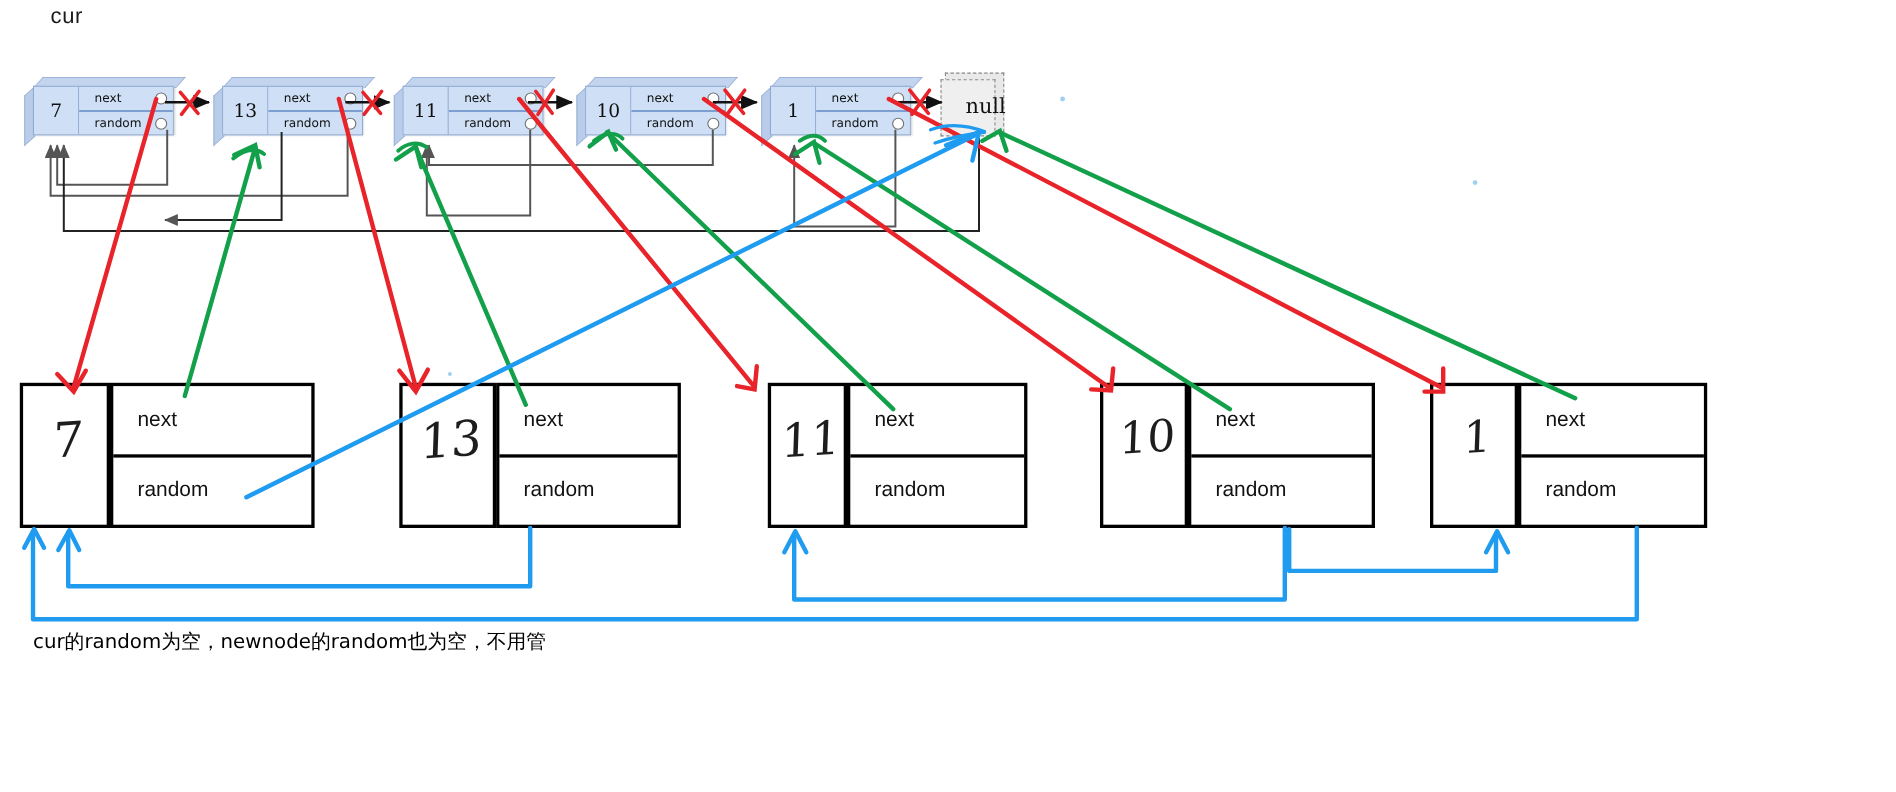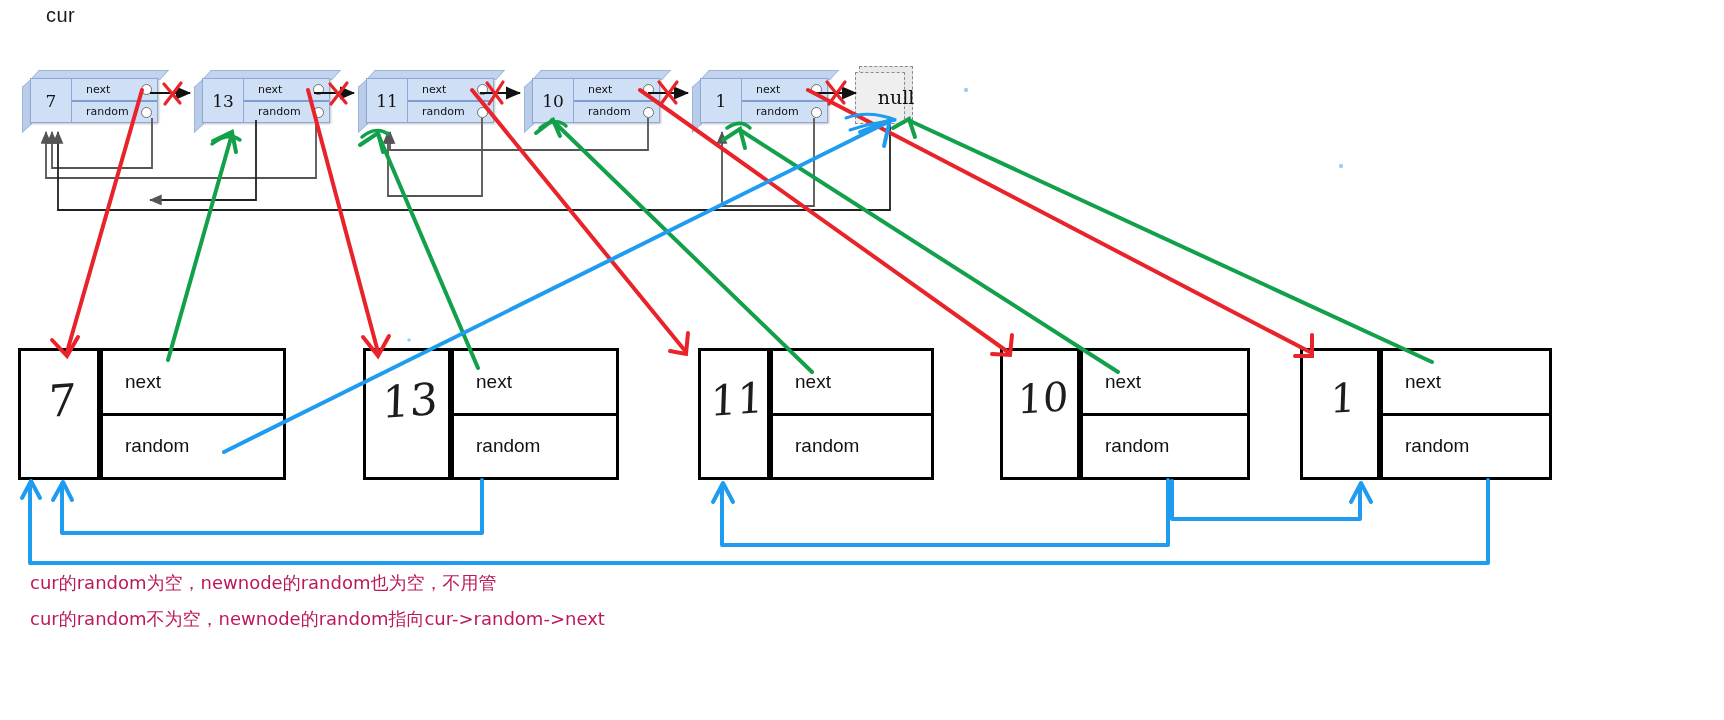--- a/index.html
+++ b/index.html
@@ -92,21 +92,21 @@
     display:flex;flex-direction:column;
   }
   .cnode .fcell .row{
     flex:1;display:flex;align-items:center;padding-left:22px;
     font-size:19px;color:#111;
   }
   .cnode .fcell .row.next{border-bottom:3px solid #000;}
 
   
   .note{
-    position:absolute;color:#be185d;font-size:18px;white-space:nowrap;
+    position:absolute;color:#000000;font-size:18px;white-space:nowrap;
     font-family:"DejaVu Sans","Liberation Sans",sans-serif;
   }
   .note1{left:30px;top:571px;}
   .note2{left:30px;top:607px;}
 
   svg.layer{position:absolute;left:0;top:0;width:1724px;height:720px;overflow:visible;}
   svg.layer *{vector-effect:non-scaling-stroke;}
 </style>
 </head>
 <body>
@@ -365,15 +365,14 @@
     </g>
 
     <g fill="#9fd0ef">
       <circle cx="966" cy="90" r="2.2"></circle>
       <circle cx="1341" cy="166" r="2.2"></circle>
       <circle cx="409" cy="340" r="1.8"></circle>
     </g>
   </svg>
 
   <div class="note note1">cur的random为空，newnode的random也为空，不用管</div>
-  <div class="note note2">cur的random不为空，newnode的random指向cur-&gt;random-&gt;next</div>
 
 </div>
 
 </body></html>

